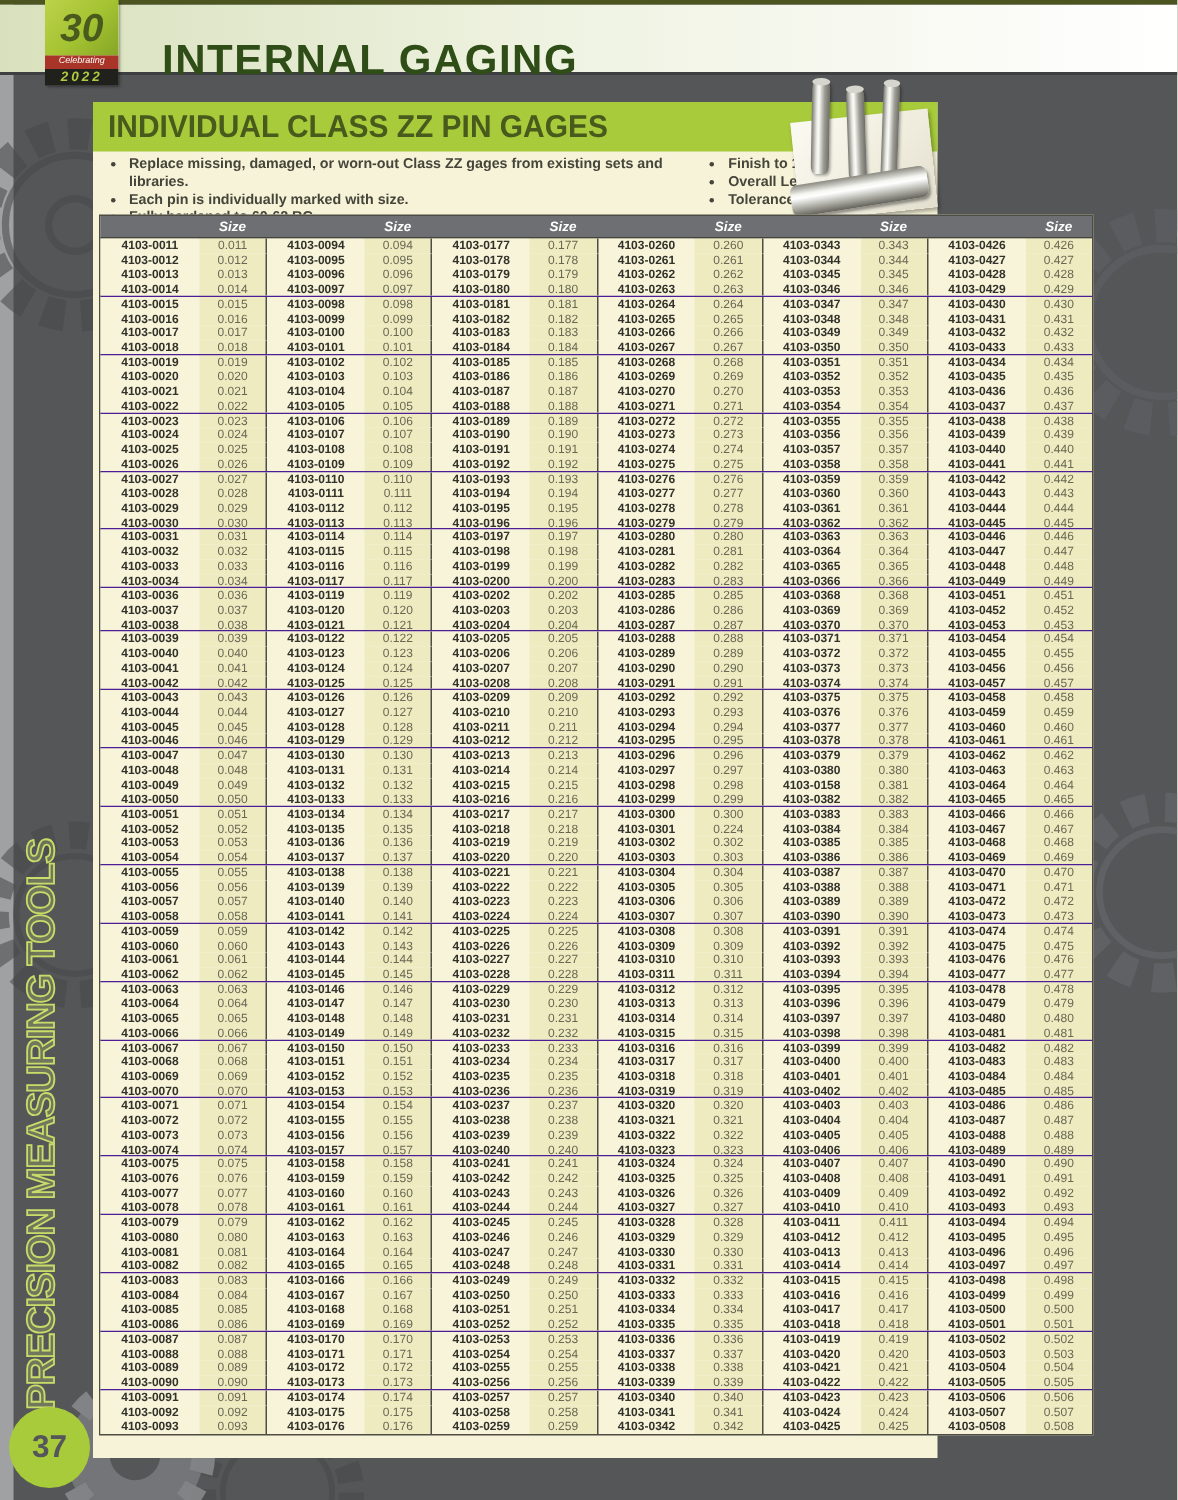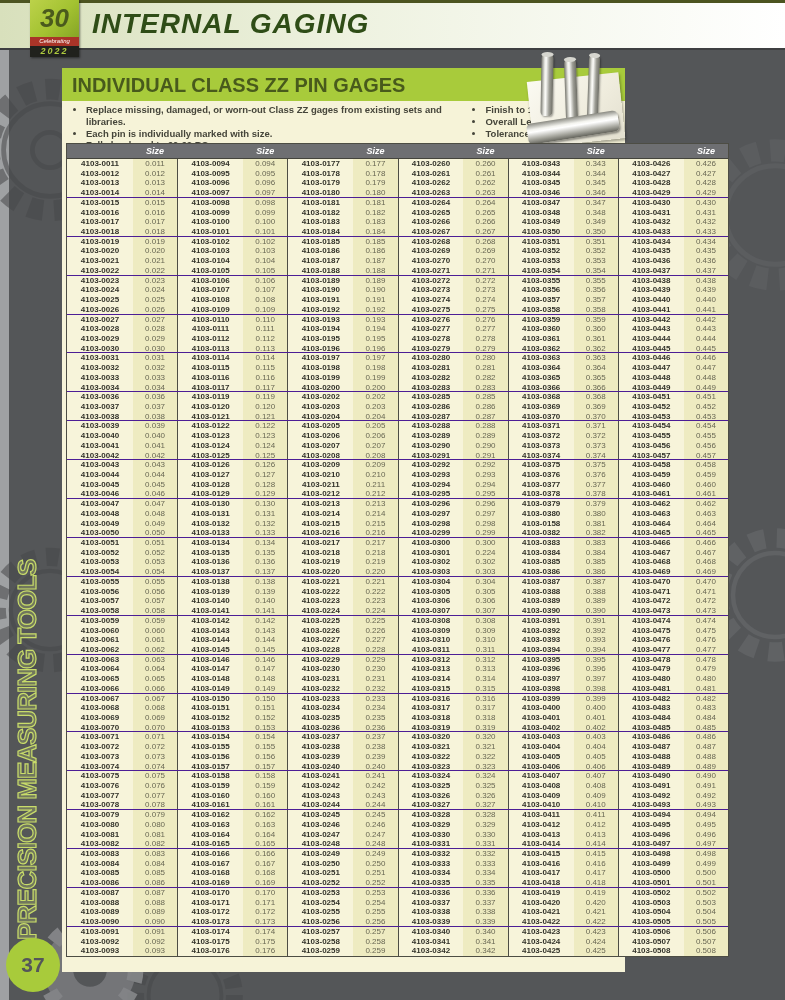--- a/index.html
+++ b/index.html
@@ -113,21 +113,21 @@
     <circle cx="50" cy="50" r="38" fill="none" stroke="#47484a" stroke-width="13" stroke-dasharray="9 7"></circle>
     <circle cx="50" cy="50" r="28" fill="none" stroke="#47484a" stroke-width="3"></circle>
   </svg>
 
   <div class="topband"></div>
   <div class="logo">
     <div class="logo-top">30</div>
     <div class="logo-mid">Celebrating</div>
     <div class="logo-bot">2022</div>
   </div>
-  <h1 class="title" style="margin:0;position:absolute;font-style:italic;">INTERNAL GAGING</h1>
+  <h1 class="title" style="margin:16px;position:absolute;">INTERNAL GAGING</h1>
 
   <div class="sidetext">PRECISION MEASURING TOOLS</div>
 
   <div class="pagecircle">
     <span>37</span>
   </div>
 
   <div class="panel">
 
     <div class="banner">

